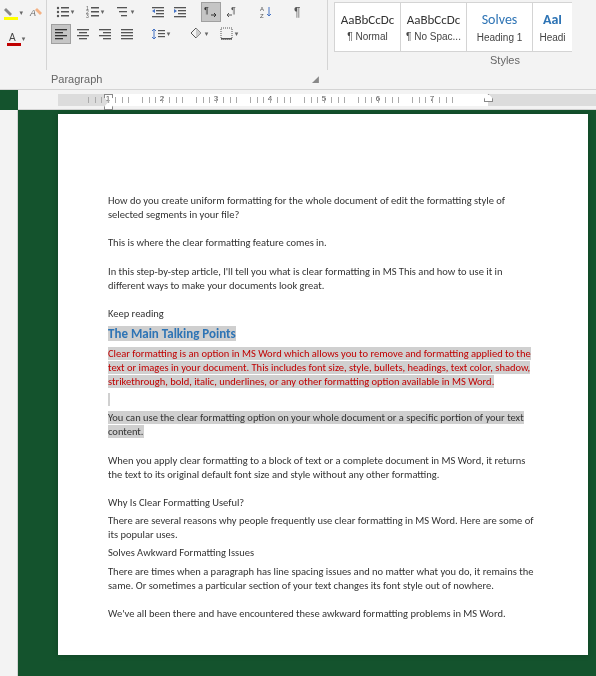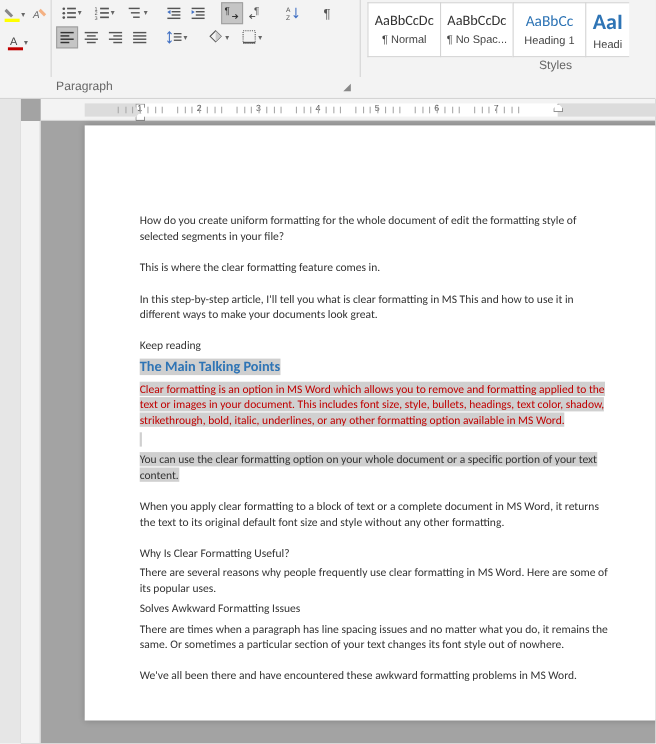--- a/index.html
+++ b/index.html
@@ -23,25 +23,25 @@
 .font-col { width: 46px; padding-top: 2px; }
 .font-col .row { padding: 1px 2px; }
 
 
 .styles { flex: 1; padding: 2px 0 0 6px; display: flex; flex-direction: column; }
 .styles-row { display: flex; gap: 0; }
 .style-item { width: 66px; height: 50px; border: 1px solid #d4d4d4; border-right: none; display: flex; flex-direction: column; align-items: center; justify-content: center; background: #fff; cursor: pointer; }
 .style-item:last-child { border-right: 1px solid #d4d4d4; }
 .style-sample { font-family: Calibri, Arial, sans-serif; color: #333; font-size: 13px; white-space: nowrap; overflow: hidden; width: 60px; text-align: center; }
 .style-sample.h1 { color: #2e74b5; font-size: 14px; }
-.style-sample.h2 { color: #2e74b5; font-size: 20px; font-weight: bold; }
+.style-sample.h2 { color: #2e74b5; font-size: 14px; font-weight: bold; }
 .style-name { font-size: 10px; color: #444; margin-top: 4px; white-space: nowrap; overflow: hidden; width: 60px; text-align: center; }
 
 
-.doc-area { position: absolute; top: 90px; left: 0; right: 0; bottom: 0; overflow: hidden; background: #a3a3a3; margin-left: 19px; }
+.doc-area { position: absolute; top: 90px; left: 0; right: 0; bottom: 0; overflow: hidden; background: #14532d; }
 .ruler-v { position: absolute; left: 0; top: 20px; bottom: 0; width: 18px; background: #f3f3f3; border-right: 1px solid #d4d4d4; }
 .ruler-h { position: absolute; left: 18px; top: 0; right: 0; height: 20px; background: #f3f3f3; border-bottom: 1px solid #d4d4d4; font-size: 9px; color: #666; }
 .ruler-track { position: absolute; left: 40px; top: 4px; height: 12px; right: 4px; }
 .ruler-seg { position: absolute; top: 0; height: 12px; background: #dcdcdc; }
 .ruler-white { position: absolute; top: 0; height: 12px; background: #fff; }
 .ruler-num { position: absolute; top: 0; font-size: 8px; color: #555; transform: translateX(-50%); }
 .ruler-tick { position: absolute; top: 3px; width: 1px; height: 6px; background: #aaa; }
 .indent-marker { position: absolute; width: 9px; height: 8px; }
 .indent-top { top: 0; background: #fff; border: 1px solid #888; clip-path: polygon(0 0,100% 0,100% 40%,50% 100%,0 40%); }
 .indent-bot { top: 8px; background: #fff; border: 1px solid #888; clip-path: polygon(50% 0,100% 60%,100% 100%,0 100%,0 60%); }
@@ -239,21 +239,21 @@
     <div class="styles-row">
       <div class="style-item">
         <div class="style-sample">AaBbCcDc</div>
         <div class="style-name">¶ Normal</div>
       </div>
       <div class="style-item">
         <div class="style-sample">AaBbCcDc</div>
         <div class="style-name">¶ No Spac...</div>
       </div>
       <div class="style-item">
-        <div class="style-sample h1">AaBbCc</div>
+        <div class="style-sample h1">Solves</div>
         <div class="style-name">Heading 1</div>
       </div>
       <div class="style-item" style="width:40px;border-right:none">
         <div class="style-sample h2">AaI</div>
         <div class="style-name">Headi</div>
       </div>
     </div>
     <div class="group-label" style="padding-left:80px">
       <span>Styles</span>
     </div>

